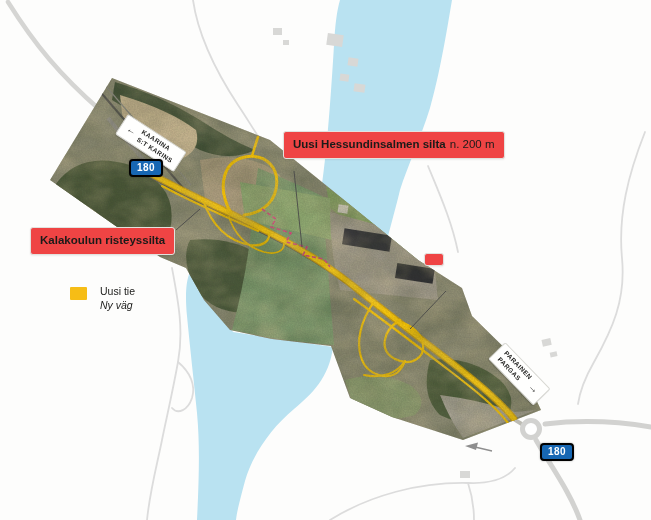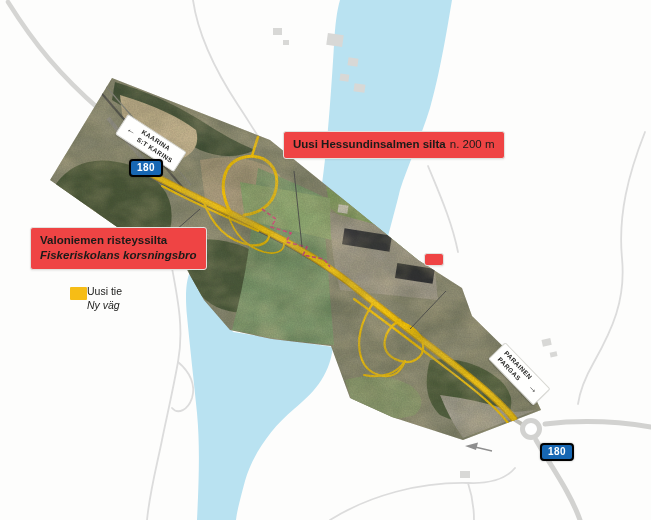--- a/index.html
+++ b/index.html
@@ -9,21 +9,21 @@
   }
   #stage svg{position:absolute;left:0;top:0;}
   .label-box{
     position:absolute;background:#ef4444;border:1px solid #e2e2de;border-radius:3px;
     padding:5px 9px 6px;font-size:11.5px;line-height:1.3;color:#1b1b19;white-space:nowrap;
     box-shadow:0 1px 2px rgba(0,0,0,.07);z-index:5;
   }
   .label-box .l1{font-weight:bold;}
   .label-box .l2{font-weight:bold;font-style:italic;}
   .label-box .detail{font-weight:normal;margin-left:4px;}
-  .legend{position:absolute;left:70px;top:285px;display:flex;gap:0;font-size:10.5px;
+  .legend{position:absolute;left:70px;top:285px;display:flex;gap:13px;font-size:10.5px;
     line-height:1.3;color:#1b1b19;z-index:5;}
   .legend .swatch{width:17px;height:13px;background:#F6BD16;margin-top:2px;border-radius:1px;}
   .legend .l2{font-style:italic;}
   .sign{
     position:absolute;background:#fffffe;border:1px solid #d8d8d3;border-radius:2px;
     padding:2px 6px;font-size:6.5px;font-weight:bold;letter-spacing:.4px;color:#232321;
     display:flex;align-items:center;gap:4px;line-height:1.35;z-index:4;
     box-shadow:0 1px 1px rgba(0,0,0,.18);white-space:nowrap;
   }
   .sign .arrow{font-size:10px;font-weight:normal;}
@@ -164,22 +164,21 @@
       <path d="M475,447 L492,451" stroke="#8e8e8e" stroke-width="1.3" fill="none"></path>
       <path d="M465,446 L478,442.5 L476,450 Z" fill="#8e8e8e"></path>
     </g>
   </svg>
 
   <div class="label-box" id="label-bridge">
     <div><span class="l1">Uusi Hessundinsalmen silta</span><span class="detail">n. 200 m</span></div>
   </div>
 
   <div class="label-box" id="label-crossing">
-    <div class="l1">Valoniemen risteyssilta</div>
-    <div class="l2">Fiskeriskolans korsningsbro</div>
+    <div class="l1">Kalakoulun risteyssilta</div>
   </div>
 
   <div class="label-box" id="label-underpass">
   </div>
 
   <div class="legend">
     <div class="swatch"></div>
     <div>
       <div>Uusi tie</div>
       <div class="l2">Ny väg</div>

